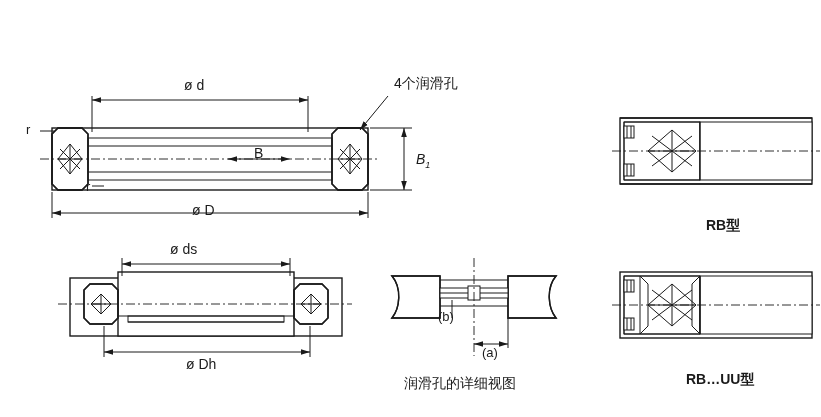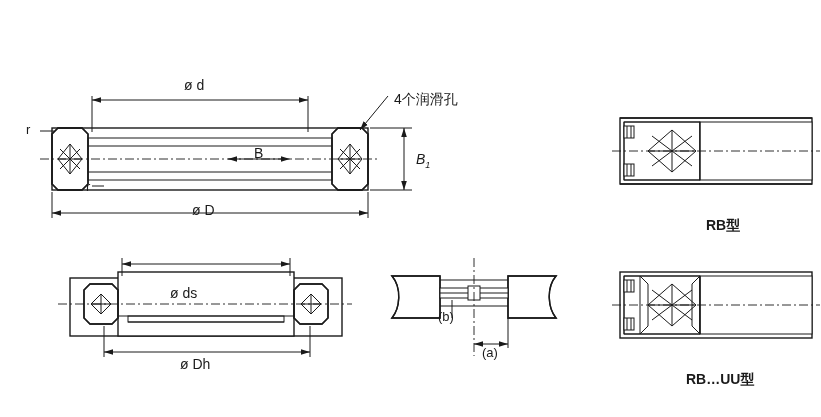--- a/index.html
+++ b/index.html
@@ -216,28 +216,29 @@
   <div class="lbl big" style="left:192px; top:203px;">ø D</div>
 
   <div class="lbl big" style="left:254px; top:146px;">B</div>
 
   <div class="lbl big" style="left:416px; top:152px;font-style:italic;"><span>B</span><span class="sub">1</span></div>
 
   <div class="lbl" style="left:26px; top:123px;">r</div>
 
   <div class="lbl" style="left:86px; top:180px;">r</div>
 
-  <div class="lbl big" style="left:394px; top:92px;">4个润滑孔</div>
-
-  <div class="lbl big" style="left:170px; top:242px;margin-top:44px;">ø ds</div>
-
-  <div class="lbl big" style="left:180px; top:357px;">ø Dh</div>
+  <div class="lbl big" style="left:394px; top:76px;">4个润滑孔</div>
+
+  <div class="lbl big" style="left:170px; top:242px;">ø ds</div>
+
+  <div class="lbl big" style="left:186px; top:357px;">ø Dh</div>
 
   <div class="lbl" style="left:438px; top:310px;">(b)</div>
 
   <div class="lbl" style="left:482px; top:346px;">(a)</div>
 
+  <div class="lbl big" style="left:404px; top:376px;">润滑孔的详细视图</div>
 
   <div class="lbl big" style="left:694px; top:218px; font-weight:bold;padding-left:12px;">RB型</div>
 
   <div class="lbl big" style="left:686px; top:372px; font-weight:bold;">RB…UU型</div>
 
 </div>
 
 </body></html>

